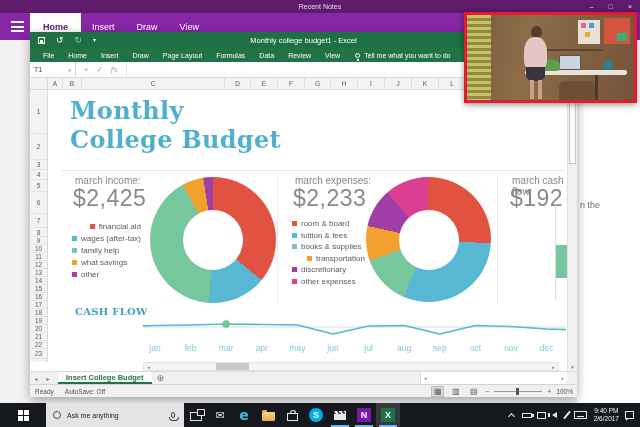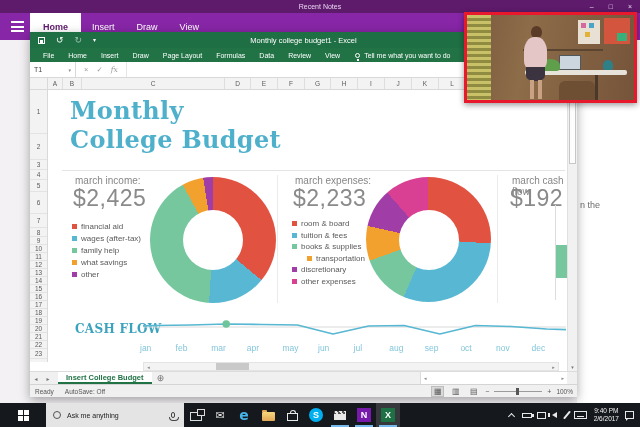--- a/index.html
+++ b/index.html
@@ -77,24 +77,24 @@
 .vsep{position:absolute;top:85px;height:128px;width:1px;background:#ebebeb}
 .v1{left:229px}.v2{left:449px}
 .p-label{position:absolute;font-size:10px;color:#868686}
 .p-amount{position:absolute;font-size:23px;color:#8a8a8a;letter-spacing:.5px}
 .legend{position:absolute;display:flex;flex-direction:column}
 .leg-item{display:flex;align-items:center;gap:4px}
 .leg-bullet{width:5px;height:5px;flex:none}
 .leg-label{font-size:8px;color:#5a5a5a;white-space:nowrap}
 .donut{position:absolute;border-radius:50%}
 .donut .hole{position:absolute;left:26%;top:26%;width:48%;height:48%;background:#fff;border-radius:50%}
-.cf-title{position:absolute;left:27px;top:232px;font-family:"DejaVu Serif",serif;font-weight:bold;font-size:12px;color:#3BA3BD;letter-spacing:.3px}
+.cf-title{position:absolute;left:27px;top:216px;font-family:"DejaVu Serif",serif;font-weight:bold;font-size:10px;color:#3BA3BD;letter-spacing:.3px}
 .cf-svg{position:absolute;left:0;top:0;pointer-events:none}
 .cf-months{position:absolute;inset:0;pointer-events:none}
-.cf-months span{position:absolute;top:253px;width:30px;font-size:8.5px;color:#84C6DB}
+.cf-months span{position:absolute;top:253px;width:30px;text-align:center;font-size:8.5px;color:#84C6DB}
 .minibar-axis{position:absolute;left:507px;top:115px;width:1px;height:95px;background:#dcdcdc}
 .minibar{position:absolute;left:508px;top:155px;width:11px;height:33px;background:#76C79E}
 
 
 .video{position:absolute;left:464px;top:12px;width:173px;height:91px;border:3px solid #E8192C;z-index:8;box-shadow:0 2px 6px rgba(0,0,0,.4);overflow:hidden;background:linear-gradient(100deg,#7a5a3e 0%,#8d6c49 35%,#75543a 100%)}
 .v-blinds{position:absolute;left:0;top:0;width:24px;height:100%;background:repeating-linear-gradient(180deg,#c9c168 0 3px,#8f8c42 3px 6px)}
 .v-poster1{position:absolute;right:4px;top:3px;width:26px;height:26px;background:#d4553e}
 .v-poster1 i{position:absolute;right:3px;bottom:3px;width:10px;height:8px;background:#39b07a;display:block}
 .v-poster2{position:absolute;right:34px;top:5px;width:22px;height:24px;background:#e8e0d2}
 .v-poster2 i{position:absolute;left:3px;top:3px;width:5px;height:5px;background:#d46a9e;display:block;box-shadow:8px 0 0 #4aa3c9,4px 9px 0 #e0b23a}
@@ -281,21 +281,21 @@
           <div>Monthly</div>
           <div>College Budget</div>
         </div>
         <div class="divider"></div>
         <div class="vsep v1"></div>
         <div class="vsep v2"></div>
 
         <span class="p-label" style="left:27px;top:85px">march income:</span>
         <span class="p-amount" style="left:25px;top:95px">$2,425</span>
         <div class="legend" style="left:24px;top:130px">
-            <div class="leg-item" style="height: 12px;">
+            <div class="leg-item" style="height: 12px; justify-content: flex-end;">
               <span class="leg-bullet" style="background: rgb(226, 82, 65);"></span>
               <span class="leg-label">financial aid</span>
             </div>
             <div class="leg-item" style="height: 12px;">
               <span class="leg-bullet" style="background: rgb(88, 183, 210);"></span>
               <span class="leg-label">wages (after-tax)</span>
             </div>
             <div class="leg-item" style="height: 12px;">
               <span class="leg-bullet" style="background: rgb(118, 199, 158);"></span>
               <span class="leg-label">family help</span>

